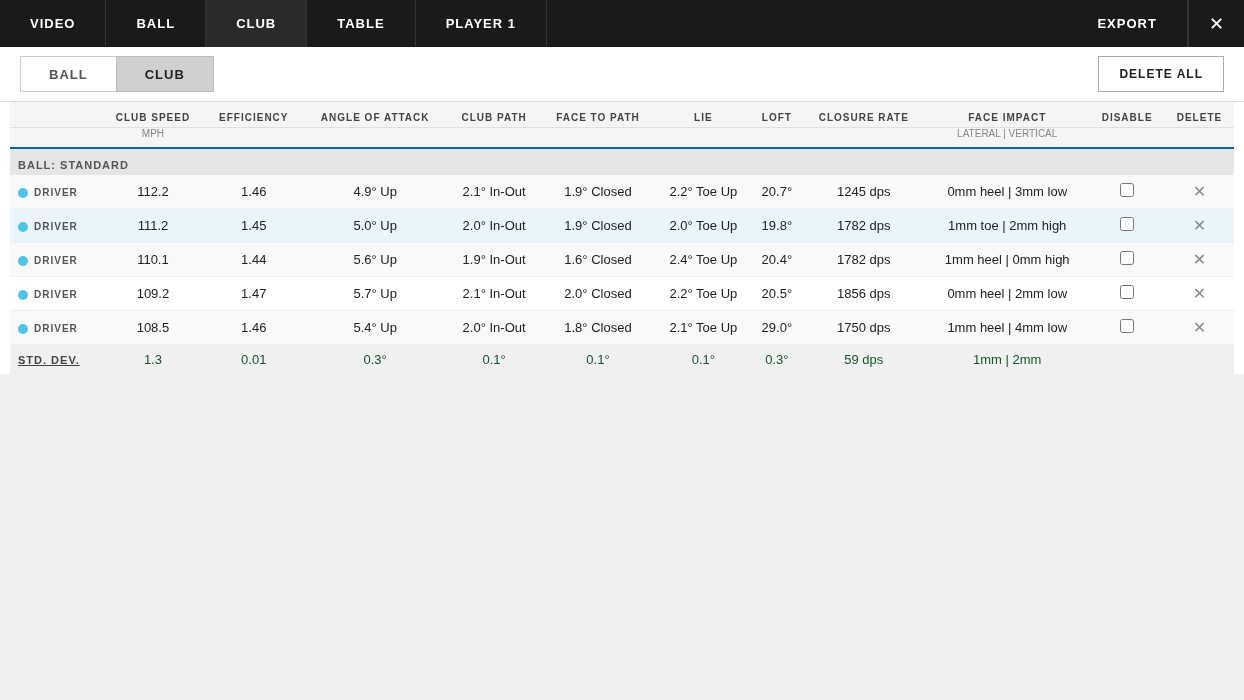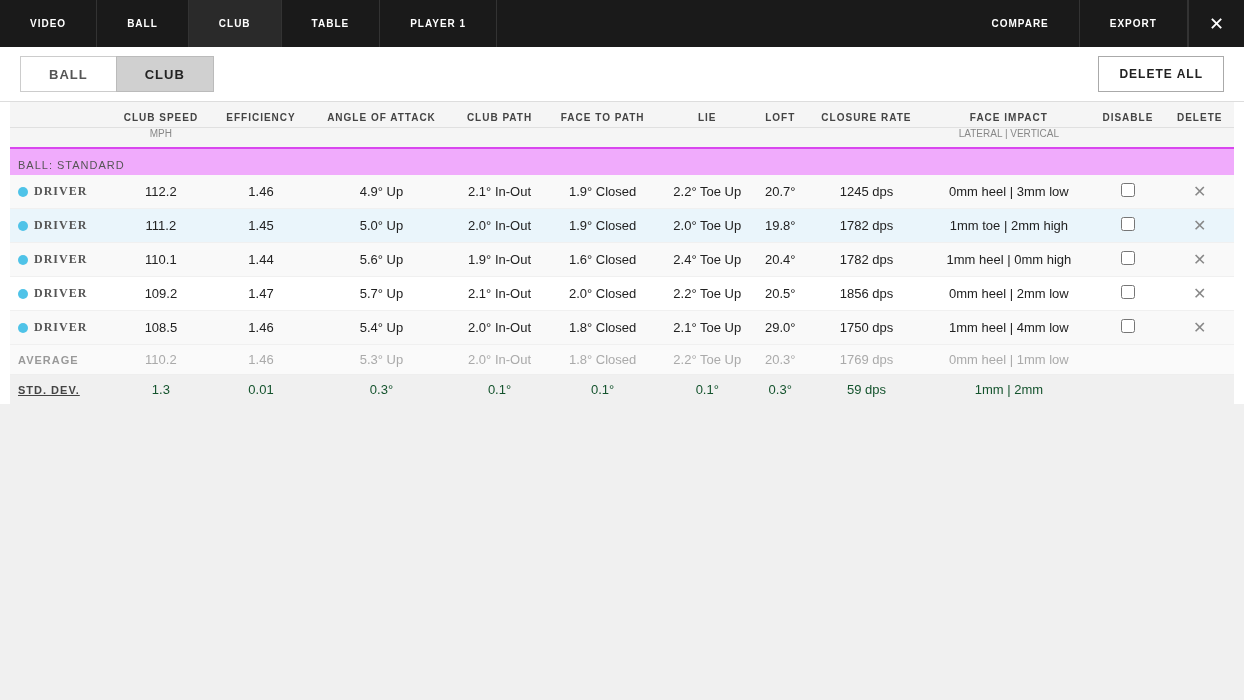--- a/index.html
+++ b/index.html
@@ -16,21 +16,21 @@
     .top-nav {
       display: flex;
       align-items: center;
       background: #1a1a1a;
       height: 47px;
       padding: 0;
     }
     .nav-item {
       color: #fff;
       text-transform: uppercase;
-      font-size: 10px;
+      font-size: 13px;
       font-weight: 600;
       letter-spacing: 1px;
       padding: 0 30px;
       height: 47px;
       display: flex;
       align-items: center;
       cursor: pointer;
       border-right: 1px solid #333;
     }
     .nav-item:first-child { border-left: none; }
@@ -122,31 +122,31 @@
     }
     .col-header-row th:first-child {
       text-align: left;
     }
     .col-unit-row td {
       background: #f5f5f5;
       text-align: center;
       font-size: 10px;
       color: #888;
       padding: 0 6px 8px;
-      border-bottom: 2px solid #d946ef;
+      border-bottom: 2px solid #0369a1;
     }
 
     .section-label td {
       font-size: 11px;
-      font-weight: 400;
+      font-weight: 700;
       letter-spacing: 1px;
       text-transform: uppercase;
       color: #555;
       padding: 10px 8px 4px;
-      background: #f0abfc;
+      background: #e5e5e5;
     }
 
     .data-row td {
       text-align: center;
       padding: 7px 6px;
       font-size: 13px;
       color: #222;
       border-bottom: 1px solid #f0f0f0;
     }
     .data-row:nth-child(even) td {
@@ -203,46 +203,44 @@
     .dot {
       display: inline-block;
       width: 10px;
       height: 10px;
       border-radius: 50%;
       background: #4fc3e8;
       margin-right: 6px;
       vertical-align: middle;
     }
     .club-name {
-      font-size: 12px;
+      font-size: 10px;
       font-weight: 700;
       letter-spacing: 1px;
       text-transform: uppercase;
       color: #555;
       vertical-align: middle;
-      font-family: Liberation Serif, serif;
     }
     .delete-x {
       color: #888;
       font-size: 16px;
       cursor: pointer;
     }
   </style>
 </head>
 <body>
 
 <nav class="top-nav">
   <div class="nav-item">VIDEO</div>
   <div class="nav-item">BALL</div>
   <div class="nav-item active">CLUB</div>
   <div class="nav-item">TABLE</div>
   <div class="nav-item">PLAYER 1</div>
   <div class="nav-spacer"></div>
   <div class="nav-right">
-    <div class="nav-item">COMPARE</div>
     <div class="nav-item">EXPORT</div>
     <div class="nav-close">✕</div>
   </div>
 </nav>
 
 <div class="sub-nav">
   <button class="tab-btn">BALL</button>
   <button class="tab-btn active">CLUB</button>
   <button class="delete-all-btn">DELETE ALL</button>
 </div>
@@ -350,34 +348,20 @@
           <td>5.4° Up</td>
           <td>2.0° In-Out</td>
           <td>1.8° Closed</td>
           <td>2.1° Toe Up</td>
           <td>29.0°</td>
           <td>1750 dps</td>
           <td>1mm heel | 4mm low</td>
           <td><input type="checkbox" style="width: 14px; height: 14px; cursor: pointer;"></td>
           <td><span class="delete-x">✕</span></td>
         </tr>
-        <tr class="avg-row">
-          <td style="text-align: left; padding-left: 8px;">AVERAGE</td>
-          <td>110.2</td>
-          <td>1.46</td>
-          <td>5.3° Up</td>
-          <td>2.0° In-Out</td>
-          <td>1.8° Closed</td>
-          <td>2.2° Toe Up</td>
-          <td>20.3°</td>
-          <td>1769 dps</td>
-          <td>0mm heel | 1mm low</td>
-          <td></td>
-          <td></td>
-        </tr>
         <tr class="stddev-row">
           <td style="text-align: left; padding-left: 8px;">STD. DEV.</td>
           <td>1.3</td>
           <td>0.01</td>
           <td>0.3°</td>
           <td>0.1°</td>
           <td>0.1°</td>
           <td>0.1°</td>
           <td>0.3°</td>
           <td>59 dps</td>

